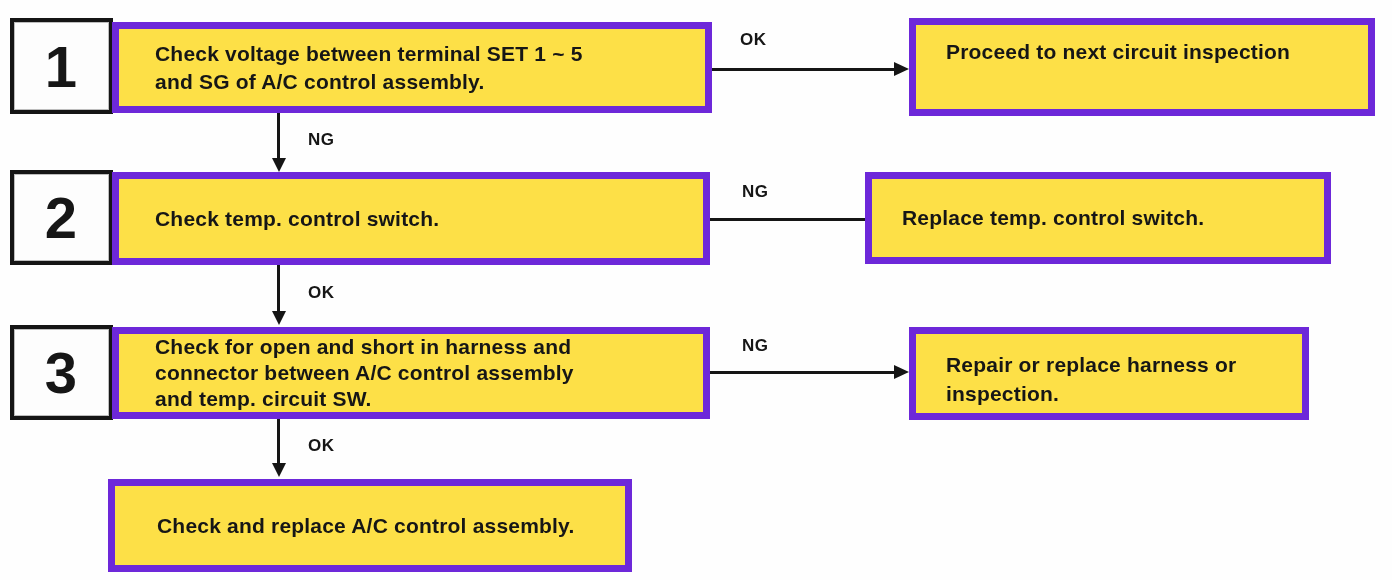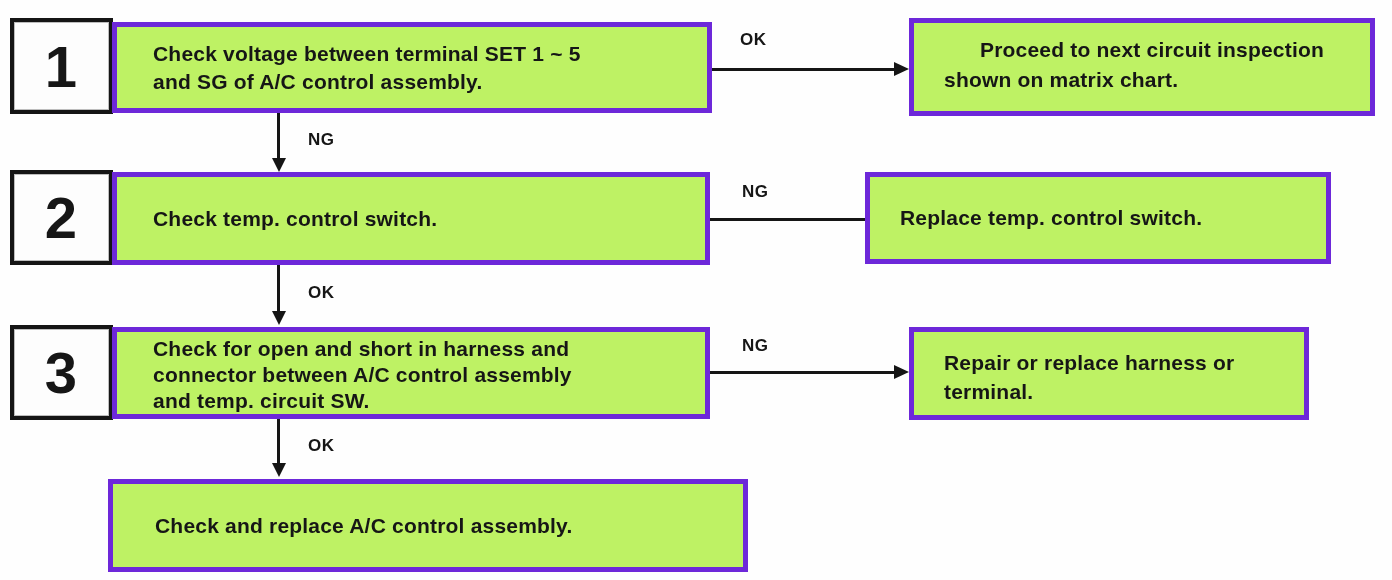--- a/index.html
+++ b/index.html
@@ -11,22 +11,22 @@
     position: relative;
     width: 1392px;
     height: 580px;
     background: #fefefe;
     font-family: "Liberation Sans", sans-serif;
     color: #161616;
     overflow: hidden;
   }
   .box {
     position: absolute;
-    border: 5px solid #6d28d9;
-    background: #bef264;
+    border: 7px solid #6d28d9;
+    background: #fde047;
     box-sizing: border-box;
   }
   .numbox {
     position: absolute;
     border: 4px solid #151515;
     background: #fdfdfd;
     box-sizing: border-box;
     display: flex;
     align-items: center;
     justify-content: center;
@@ -97,22 +97,21 @@
   <div class="box stepbox" style="left:112px; top:22px; width:600px; height:91px;">
     <div class="txt">Check voltage between terminal SET 1 ~ 5</div>
     <div class="txt">and SG of A/C control assembly.</div>
   </div>
 
   <div class="lbl" style="left:740px; top:30px;">OK</div>
   <div class="hline" style="left:712px; top:68px; width:184px;"></div>
   <div class="ah-right" style="left:894px; top:62px;"></div>
 
   <div class="box resultbox" style="left:909px; top:18px; width:466px; height:98px; padding-top:12px;">
-    <div class="txt" style="line-height:30px;text-align:center;">Proceed to next circuit inspection</div>
-    <div class="txt" style="line-height:30px;">shown on matrix chart.</div>
+    <div class="txt" style="line-height:30px;">Proceed to next circuit inspection</div>
   </div>
 
   <div class="vline" style="left:277px; top:113px; height:48px;"></div>
   <div class="ah-down" style="left:272px; top:158px;"></div>
   <div class="lbl" style="left:308px; top:130px;">NG</div>
 
   <div class="numbox" style="left:10px; top:170px; width:103px; height:95px;">
     <span>2</span>
   </div>
   <div class="box stepbox" style="left:112px; top:172px; width:598px; height:93px;">
@@ -139,24 +138,24 @@
     <div class="txt" style="line-height:26px;">connector between A/C control assembly</div>
     <div class="txt" style="line-height:26px;">and temp. circuit SW.</div>
   </div>
 
   <div class="lbl" style="left:742px; top:336px;">NG</div>
   <div class="hline" style="left:710px; top:371px; width:186px;"></div>
   <div class="ah-right" style="left:894px; top:365px;"></div>
 
   <div class="box resultbox" style="left:909px; top:327px; width:400px; height:93px; padding-top:16px;">
     <div class="txt" style="line-height:29px;">Repair or replace harness or</div>
-    <div class="txt" style="line-height:29px;">terminal.</div>
+    <div class="txt" style="line-height:29px;">inspection.</div>
   </div>
 
   <div class="vline" style="left:277px; top:419px; height:46px;"></div>
   <div class="ah-down" style="left:272px; top:463px;"></div>
   <div class="lbl" style="left:308px; top:436px;">OK</div>
 
-  <div class="box" style="left:108px; top:479px; width:640px; height:93px; display:flex; align-items:center; padding-left:42px;">
+  <div class="box" style="left:108px; top:479px; width:524px; height:93px; display:flex; align-items:center; padding-left:42px;">
     <div class="txt">Check and replace A/C control assembly.</div>
   </div>
 
 </div>
 
 </body></html>

